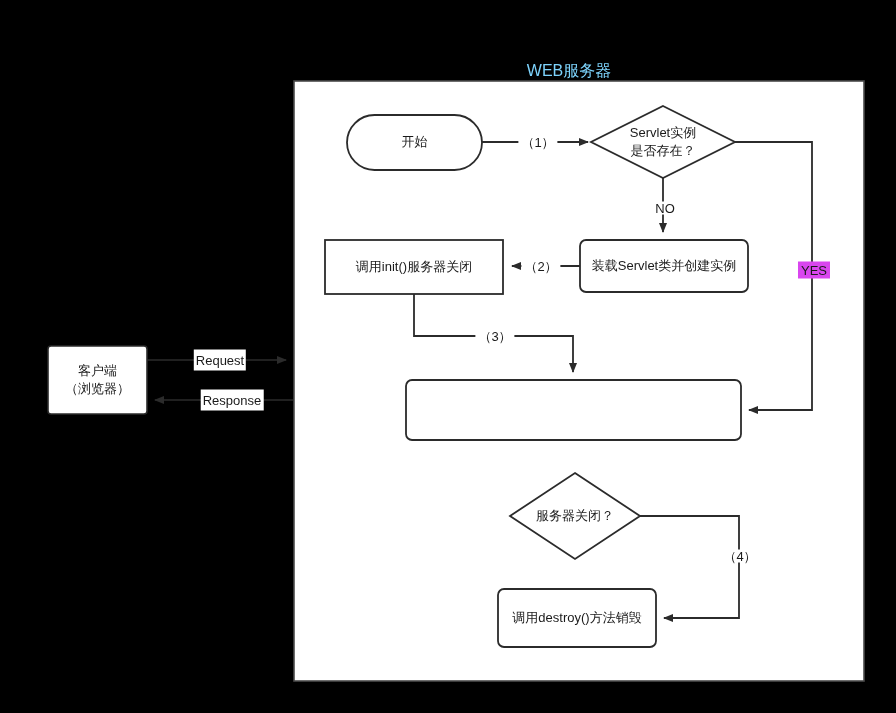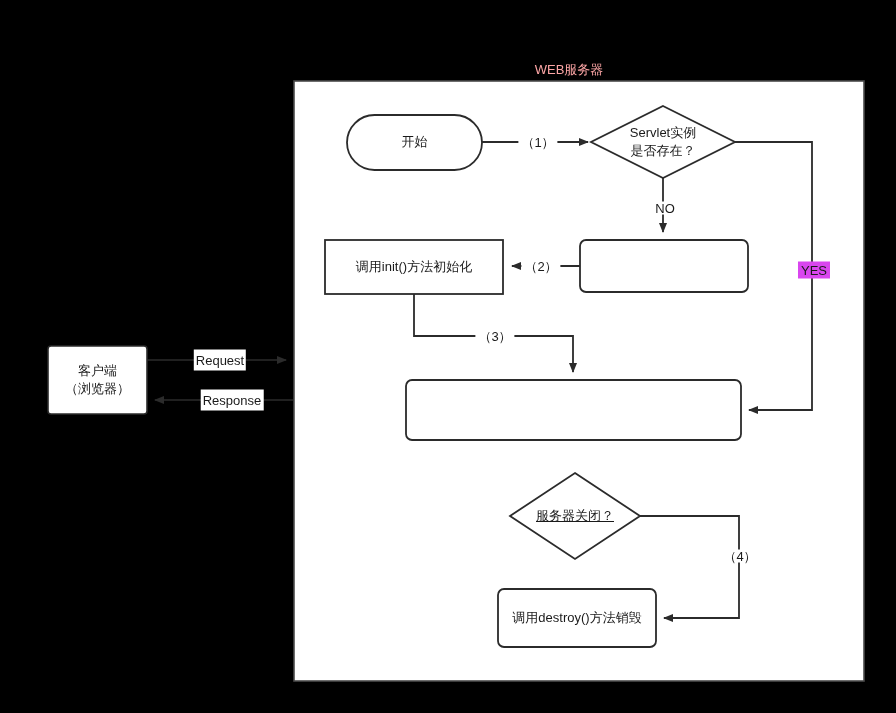--- a/index.html
+++ b/index.html
@@ -51,22 +51,22 @@
   }
   .edge-label.boxed {
     background: #ffffff;
     padding: 4px 2px;
   }
   .edge-label.plain-on-white {
     background: transparent;
   }
   .panel-title {
     position: absolute;
-    color: #fca5a5;
-    font-size: 13px;
+    color: #7dd3fc;
+    font-size: 16px;
     white-space: nowrap;
     transform: translateX(-50%);
   }
 </style>
 </head>
 <body>
 
 <div id="canvas">
 
   <svg class="svg-layer" viewBox="0 0 896 713" xmlns="http://www.w3.org/2000/svg">
@@ -114,25 +114,26 @@
   <div class="panel-title" style="left:569px; top:61px;">WEB服务器</div>
 
   <div class="node-text" style="left:48px; top:346px; width:99px; height:68px;">客户端
 （浏览器）</div>
 
   <div class="node-text" style="left:347px; top:115px; width:135px; height:55px;font-family:Liberation Mono, monospace;">开始</div>
 
   <div class="node-text" style="left:603px; top:112px; width:120px; height:60px;">Servlet实例
 是否存在？</div>
 
+  <div class="node-text" style="left:584px; top:240px; width:160px; height:52px;">装载Servlet类并创建实例</div>
 
-  <div class="node-text" style="left:325px; top:240px; width:178px; height:54px;">调用init()方法初始化</div>
+  <div class="node-text" style="left:325px; top:240px; width:178px; height:54px;">调用init()服务器关闭</div>
 
 
-  <div class="node-text" style="left:515px; top:496px; width:120px; height:40px;text-decoration:underline;">服务器关闭？</div>
+  <div class="node-text" style="left:515px; top:496px; width:120px; height:40px;">服务器关闭？</div>
 
   <div class="node-text" style="left:498px; top:589px; width:158px; height:58px;">调用destroy()方法销毁</div>
 
   <div class="edge-label boxed" style="left:220px; top:360px;">Request</div>
 
   <div class="edge-label boxed" style="left:220px; top:400px;margin-left:12px;">Response</div>
 
   <div class="edge-label plain-on-white" style="left:538px; top:142px; background:#ffffff; padding:0 3px;">（1）</div>
 
   <div class="edge-label plain-on-white" style="left:665px; top:208px; background:#ffffff; padding:0 3px;text-align:right;">NO</div>

